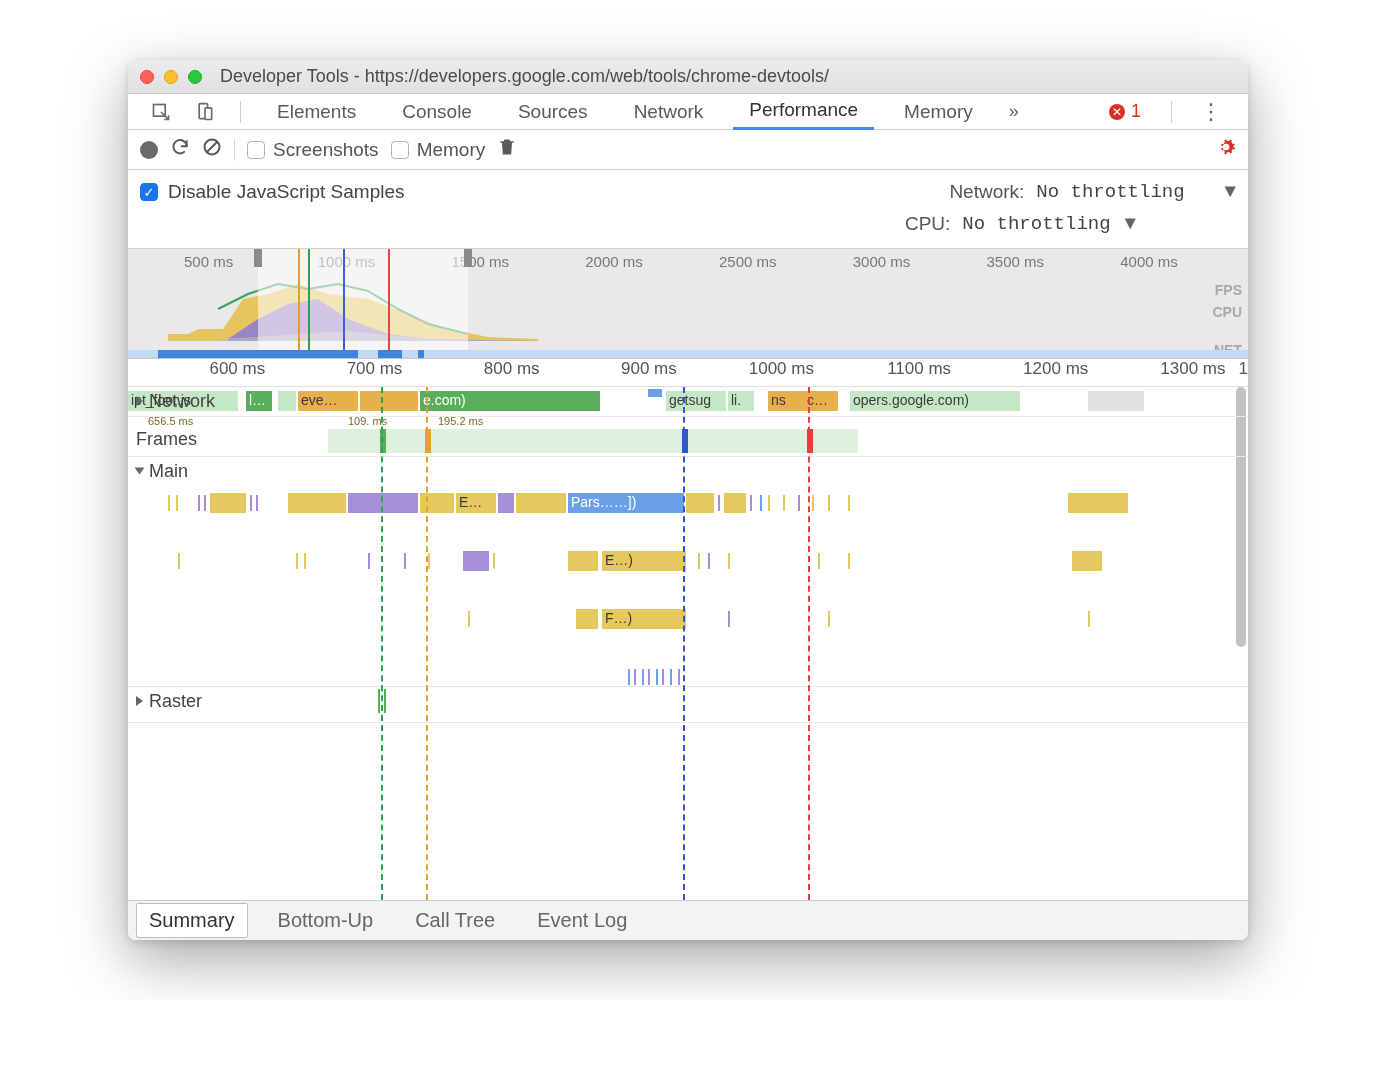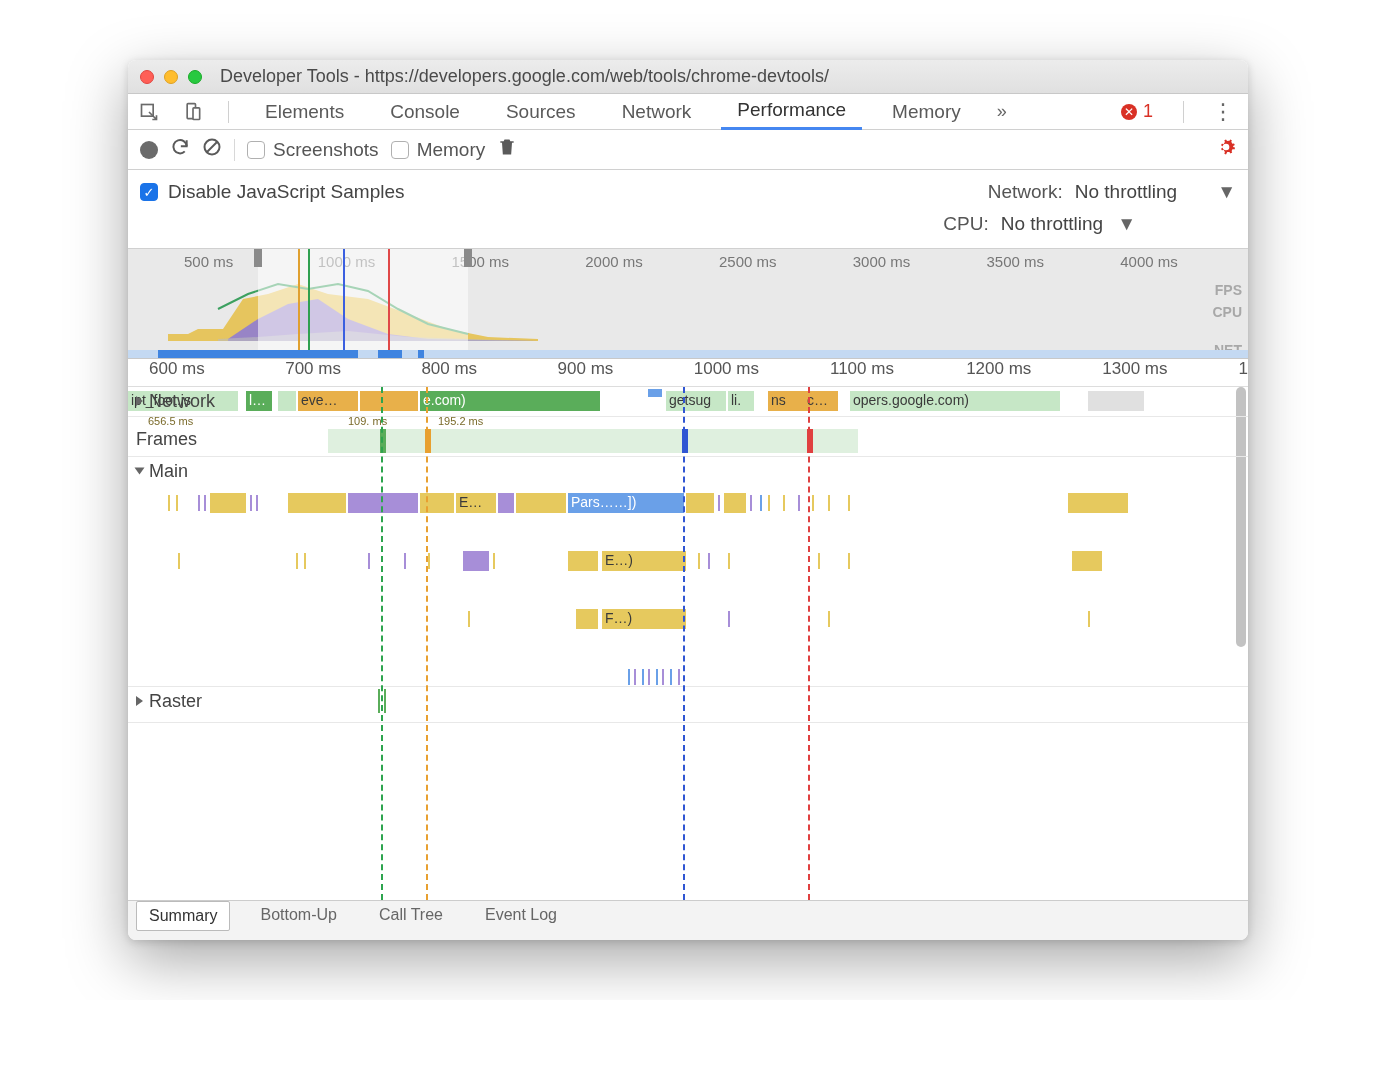--- a/index.html
+++ b/index.html
@@ -33,21 +33,21 @@
 .traffic span { width:14px; height:14px; border-radius:50%; display:block; }
 .traffic .r { background:#ff5f57; border:1px solid #e04640; }
 .traffic .y { background:#ffbd2e; border:1px solid #dea123; }
 .traffic .g { background:#28c940; border:1px solid #1aab29; }
 .titlebar .title { flex:0; white-space:nowrap; font-size:18px; color:#4a4a4a; margin-left: 8px; }
 
 .tabstrip {
   height: 36px;
   display:flex; align-items:center;
   border-bottom: 1px solid #d0d0d0;
-  padding: 0 6px;
+  padding: 0 18px;
   gap: 14px;
 }
 .tabstrip .iconbtn {
   width:30px; height:30px; display:flex; align-items:center; justify-content:center;
   color:#6e6e6e;
 }
 .tabstrip .divider { width:1px; height:22px; background:#d0d0d0; margin:0 6px; }
 .tabstrip .tab {
   padding: 0 16px; height:36px; display:flex; align-items:center;
   color:#5a5a5a; font-size:19px;
@@ -75,21 +75,21 @@
 .toolbar .flex { flex:1; }
 .toolbar .gear { color:#d93025; font-size:20px; }
 
 .settings {
   border-bottom: 1px solid #d0d0d0;
   padding: 6px 12px 8px;
 }
 .settings .row { display:flex; align-items:center; height:32px; }
 .settings label { display:flex; align-items:center; gap:10px; font-size:19px; color:#444; }
 .settings .pair { margin-left:auto; display:flex; align-items:center; gap:12px; font-size:19px; color:#555; }
-.settings .sel { display:flex; align-items:flex-start; gap:40px; color:#444; }
+.settings .sel { display:flex; align-items:flex-start; gap:40px; color:#444;font-family:Liberation Mono, monospace; }
 .settings .caret { color:#666; }
 
 .overview {
   height: 110px;
   background:#e9e9e9;
   position:relative;
   border-bottom:1px solid #c8c8c8;
 }
 .overview .ticks { position:absolute; top:4px; left:0; right:0; display:flex; font-size:15px; color:#777; }
 .overview .ticks span { flex:1; text-align:left; padding-left:6px; }
@@ -107,21 +107,21 @@
 .overview .netbar .seg { position:absolute; height:8px; background:#3f84e0; }
 .overview svg.cpuchart { position:absolute; left:40px; top:30px; width:370px; height:62px; }
 .overview .vline-red { position:absolute; top:0; bottom:8px; width:2px; background:#e04848; left:260px; }
 .overview .vline-blue { position:absolute; top:0; bottom:8px; width:2px; background:#3b5fe0; left:215px; }
 .overview .vline-green { position:absolute; top:0; bottom:8px; width:2px; background:#30a050; left:180px; }
 .overview .vline-orange { position:absolute; top:0; bottom:8px; width:2px; background:#e0a030; left:170px; }
 
 .timeruler {
   height:28px; display:flex; border-bottom:1px solid #ddd; font-size:17px; color:#555;
 }
-.timeruler span { flex:1; padding-left:20px; border-left:1px solid transparent; }
+.timeruler span { flex:1; padding-left:12px; border-left:1px solid transparent;text-align:right; }
 
 .flamearea {
   position:relative;
   flex:1;
   overflow:hidden;
 }
 .tracks { position:absolute; inset:0; overflow-y:auto; overflow-x:hidden; }
 .track {
   border-bottom:1px solid #e8e8e8;
   position:relative;
@@ -146,23 +146,23 @@
 .track .lane .bar.thin { top:6px; height:16px; width:2px; padding:0; }
 .framelabel { position:absolute; font-size:11px; color:#7a6a2a; top:-2px; }
 
 .vguide { position:absolute; top:0; bottom:0; width:0; border-left:2px dashed; z-index:3; pointer-events:none; }
 .vg-green { border-color:#2da44e; left:253px; }
 .vg-orange { border-color:#e8a030; left:298px; }
 .vg-blue { border-color:#3056d3; left:555px; }
 .vg-red { border-color:#e04040; left:680px; }
 
 .bottomtabs {
-  height:40px; border-top:1px solid #ccc; display:flex; align-items:flex-start; gap:18px; padding:0 8px;
+  height:40px; border-top:1px solid #ccc; display:flex; align-items:center; gap:18px; padding:0 8px;
   background:#f3f3f3;
-  font-size:16px; color:#666;
+  font-size:20px; color:#666;
 }
 .bottomtabs .btab { padding:5px 12px; border-radius:2px; }
 .bottomtabs .btab.active { background:#fff; border:1px solid #bbb; color:#333; }
 
 .scrollbar { position:absolute; right:2px; top:0; width:10px; height:260px; background:#c2c2c2; border-radius:5px; }
 
 svg.icon { width:20px; height:20px; }
 </style>
 </head>
 <body>
@@ -334,21 +334,21 @@
           <div class="bar green" style="left:118px;width:26px">l…</div>
           <div class="bar lgreen" style="left:150px;width:18px"></div>
           <div class="bar orange" style="left:170px;width:60px">eve…</div>
           <div class="bar orange" style="left:232px;width:58px"></div>
           <div class="bar green" style="left:292px;width:180px">e.com)</div>
           <div class="bar blue" style="left:520px;width:14px;top:2px;height:8px"></div>
           <div class="bar lgreen" style="left:538px;width:60px">getsug</div>
           <div class="bar lgreen" style="left:600px;width:26px">li.</div>
           <div class="bar orange" style="left:640px;width:45px">ns</div>
           <div class="bar orange" style="left:676px;width:34px">c…</div>
-          <div class="bar lgreen" style="left:722px;width:210px">opers.google.com)</div>
+          <div class="bar lgreen" style="left:722px;width:170px">opers.google.com)</div>
           <div class="bar lgray" style="left:960px;width:56px"></div>
         </div>
       </div>
 
       <div class="track" style="height:40px">
         <div class="header" style="top:8px">
           <span>Frames</span>
         </div>
         <span class="framelabel" style="left:20px">656.5 ms</span>
         <span class="framelabel" style="left:220px">109. ms</span>

